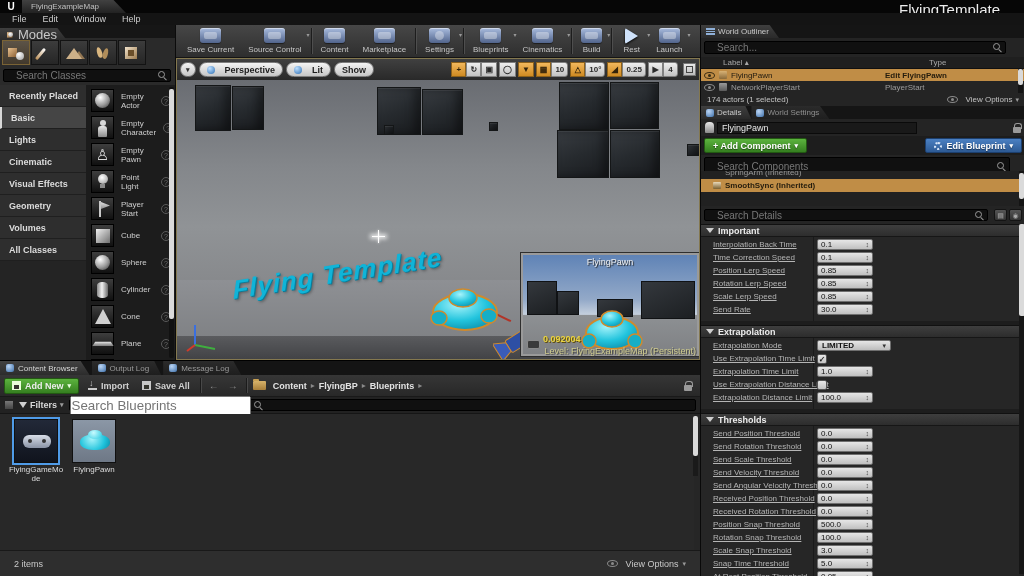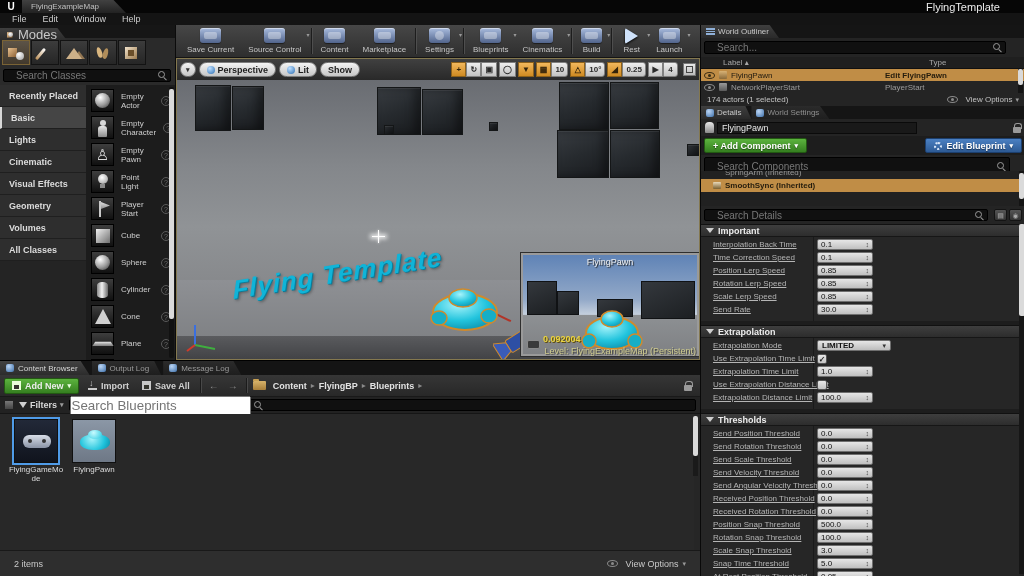--- a/index.html
+++ b/index.html
@@ -4,21 +4,21 @@
 <style>
   * { margin:0; padding:0; box-sizing:border-box; }
   html,body { width:1024px; height:576px; overflow:hidden; }
   body { font-family:"Liberation Sans", sans-serif; background:#000; color:#cfcfcf; position:relative; }
   .app { position:absolute; inset:0; background:#262626; }
 
   
   .titlebar { position:absolute; left:0; top:0; width:1024px; height:13px; background:#060606; }
   .ue-logo { position:absolute; left:3px; top:0; width:16px; height:13px; color:#fff; font-weight:bold; font-size:10px; line-height:13px; text-align:center; }
   .level-tab { position:absolute; left:22px; top:0; width:104px; height:13px; background:linear-gradient(#414141,#222); clip-path:polygon(0 100%,0 0,88% 0,100% 100%); font-size:8px; color:#c0c0c0; line-height:13px; padding-left:9px; }
-  .app-title { position:absolute; right:24px; top:1px; font-size:11px; color:#ececec; }
+  .app-title { position:absolute; right:24px; top:1px; font-size:15px; color:#ececec; }
   .menubar { position:absolute; left:0; top:13px; width:1024px; height:12px; background:#141414; display:flex; padding-left:4px; }
   .menu-item { padding:0 8px; line-height:12px; font-size:9px; color:#cccccc; }
 
   
   .modes-panel { position:absolute; left:0; top:25px; width:176px; height:335px; background:#2a2a2a; border-right:1px solid #0b0b0b; }
   .modes-tabbar { height:13px; background:#161616; }
   .modes-tab { display:inline-flex; align-items:center; gap:3px; height:13px; padding:0 10px 0 5px; background:linear-gradient(#3f3f3f,#2a2a2a); clip-path:polygon(0 100%,0 0,85% 0,100% 100%); font-size:13px; color:#c8c8c8; }
   .mode-toolbar { position:absolute; left:2px; top:15px; height:26px; display:flex; gap:1px; }
   .mode-btn { width:28px; height:25px; background:linear-gradient(#3c3c3c,#262626); border:1px solid #131313; display:flex; align-items:center; justify-content:center; }
   .mode-btn.active { background:linear-gradient(#5c5347,#42392c); border-color:#7a6335; }
@@ -73,21 +73,21 @@
   .i-play-icon { background:none; box-shadow:none; }
   .i-play-icon::after { content:""; position:absolute; left:4px; top:0; border-top:8px solid transparent; border-bottom:8px solid transparent; border-left:13px solid #cfe2fa; background:none; filter:drop-shadow(0 1px 1px #000); }
   .i-settings-icon::after { border-radius:50%; left:6px; right:6px; top:3px; bottom:3px; }
   .tb-label { font-size:8px; color:#c6c6c6; white-space:nowrap; }
   .tb-caret { position:absolute; right:-1px; top:5px; font-size:6px; color:#9a9a9a; }
   .tb-sep { width:1px; align-self:stretch; margin:3px 2px; background:#1d1d1d; box-shadow:1px 0 0 #4e4e4e; }
 
   
   .viewport { position:absolute; left:176px; top:58px; width:524px; height:302px; border:1px solid #84784f; background:linear-gradient(#63666c 0%,#84878b 36%,#909396 56%,#87898c 75%,#717376 100%); overflow:hidden; }
   .vp-toolbar { position:absolute; left:0; top:0; right:0; height:21px; background:linear-gradient(#404040,#292929); display:flex; align-items:center; gap:3px; padding:0 3px; z-index:5; }
-  .vp-pill { background:linear-gradient(#f4f4f4,#c6c6c6); border:1px solid #7f7f7f; border-radius:8px; color:#1d1d1d; font-size:9px; font-weight:bold; height:15px; display:flex; align-items:center; gap:3px; padding:0 7px; }
+  .vp-pill { background:linear-gradient(#f4f4f4,#c6c6c6); border:1px solid #7f7f7f; border-radius:8px; color:#1d1d1d; font-size:9px; font-weight:bold; height:15px; display:flex; align-items:center; gap:10px; padding:0 7px; }
   .vp-pill .dot { width:8px; height:8px; border-radius:50%; background:radial-gradient(circle at 35% 30%,#bfe0ff,#2d6fb4); }
   .vp-right { margin-left:auto; display:flex; align-items:center; gap:2px; }
   .vp-tool { height:15px; min-width:15px; background:linear-gradient(#efefef,#c2c2c2); border:1px solid #808080; color:#2a2a2a; font-size:8px; font-weight:bold; display:flex; align-items:center; justify-content:center; padding:0 3px; }
   .vp-tool.orange { background:linear-gradient(#f2b85c,#cf8a22); border-color:#8d611a; color:#33230a; }
   .vp-num { border-radius:0 3px 3px 0; }
   .vp-grp { display:flex; }
   .vp-max { width:13px; height:13px; background:linear-gradient(#e8e8e8,#bbb); border:1px solid #777; margin-left:3px; position:relative; }
   .vp-max::after { content:""; position:absolute; inset:2px; border:1px solid #444; }
 
   .vp-scene { position:absolute; left:0; top:21px; right:0; bottom:0; }

